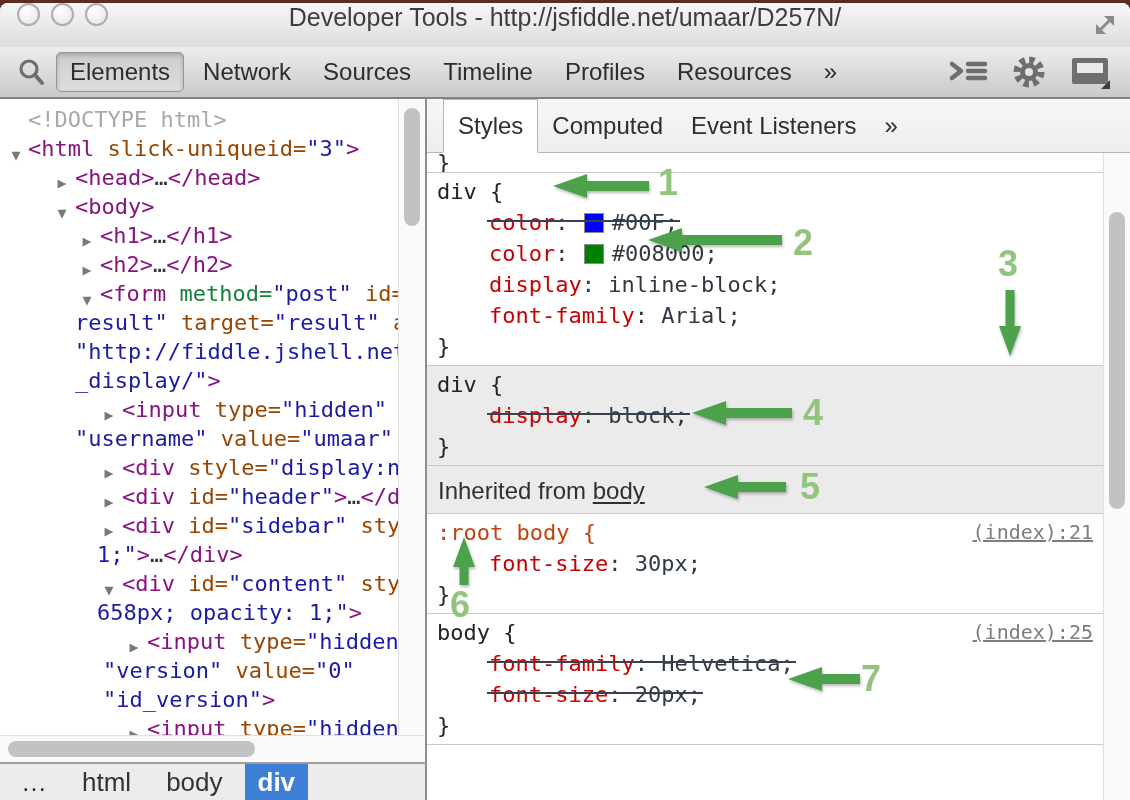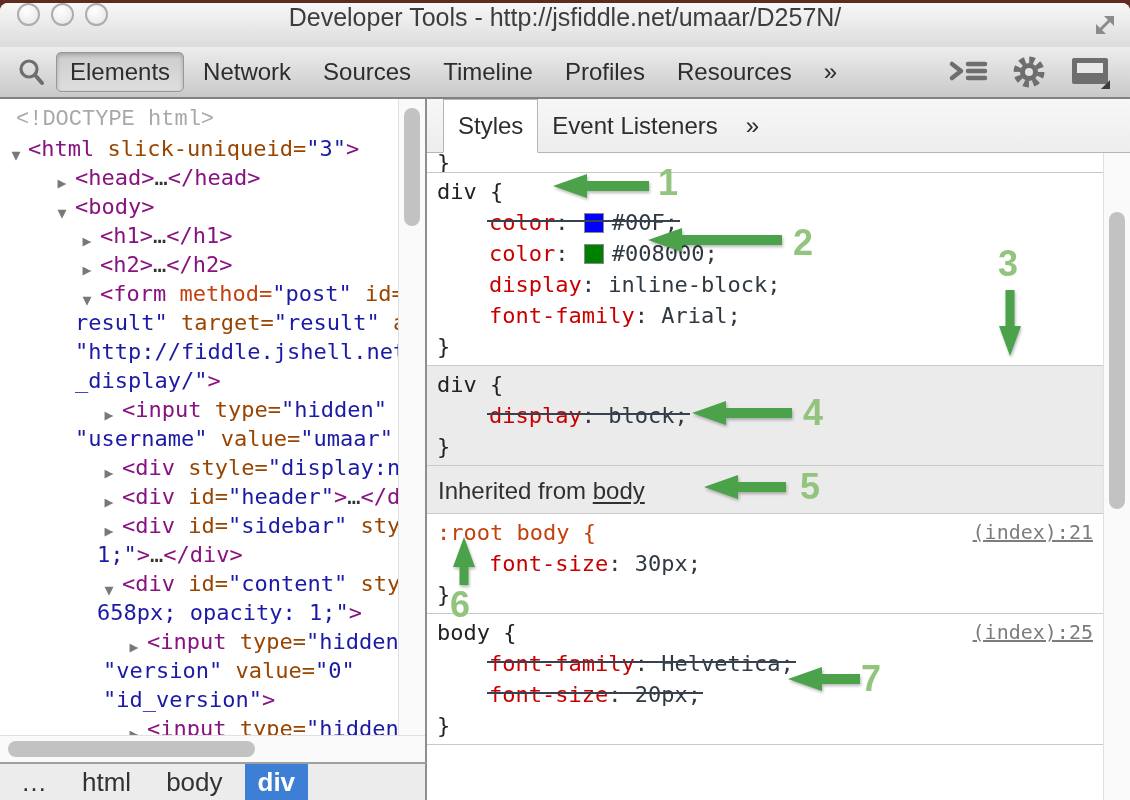--- a/index.html
+++ b/index.html
@@ -152,21 +152,21 @@
       </span>
     </div>
   </div>
 
   <div class="main">
 
     <div class="left-col">
       <div class="tree-wrap">
         <div class="tree">
             <div class="tree-row">
-              <span class="tree-line" style="padding-left: 16px; font-family: Liberation Mono, monospace;"><span style="color: rgb(168, 168, 168);">&lt;!DOCTYPE html&gt;</span></span>
+              <span class="tree-line" style="padding-left: 28px;"><span style="color: rgb(168, 168, 168);">&lt;!DOCTYPE html&gt;</span></span>
             </div>
             <div class="tree-row">
               <span class="tw" style="left: 6px; top: 7px;">▼</span>
               <span class="tree-line" style="padding-left: 28px;"><span style="color: rgb(136, 18, 128);">&lt;html </span><span style="color: rgb(153, 69, 0);">slick-uniqueid=</span><span style="color: rgb(26, 26, 166);">"3"</span><span style="color: rgb(136, 18, 128);">&gt;</span></span>
             </div>
             <div class="tree-row">
               <span class="tw" style="left: 52px; top: 6px;">▶</span>
               <span class="tree-line" style="padding-left: 75px;"><span style="color: rgb(136, 18, 128);">&lt;head&gt;</span><span style="color: rgb(51, 51, 51);">…</span><span style="color: rgb(136, 18, 128);">&lt;/head&gt;</span></span>
             </div>
             <div class="tree-row">
@@ -176,21 +176,21 @@
             <div class="tree-row">
               <span class="tw" style="left: 77px; top: 6px;">▶</span>
               <span class="tree-line" style="padding-left: 100px;"><span style="color: rgb(136, 18, 128);">&lt;h1&gt;</span><span style="color: rgb(51, 51, 51);">…</span><span style="color: rgb(136, 18, 128);">&lt;/h1&gt;</span></span>
             </div>
             <div class="tree-row">
               <span class="tw" style="left: 77px; top: 6px;">▶</span>
               <span class="tree-line" style="padding-left: 100px;"><span style="color: rgb(136, 18, 128);">&lt;h2&gt;</span><span style="color: rgb(51, 51, 51);">…</span><span style="color: rgb(136, 18, 128);">&lt;/h2&gt;</span></span>
             </div>
             <div class="tree-row">
               <span class="tw" style="left: 77px; top: 7px;">▼</span>
-              <span class="tree-line" style="padding-left: 100px;"><span style="color: rgb(136, 18, 128);">&lt;form </span><span style="color: #c2410c;">method=</span><span style="color: rgb(26, 26, 166);">"post"</span><span style="color: rgb(153, 69, 0);"> id="</span></span>
+              <span class="tree-line" style="padding-left: 100px;"><span style="color: rgb(136, 18, 128);">&lt;form </span><span style="color: #15803d;">method=</span><span style="color: rgb(26, 26, 166);">"post"</span><span style="color: rgb(153, 69, 0);"> id="</span></span>
             </div>
             <div class="tree-row">
               <span class="tree-line" style="padding-left: 75px;"><span style="color: rgb(26, 26, 166);">result"</span><span style="color: rgb(153, 69, 0);"> target=</span><span style="color: rgb(26, 26, 166);">"result"</span><span style="color: rgb(153, 69, 0);"> action=</span></span>
             </div>
             <div class="tree-row">
               <span class="tree-line" style="padding-left: 75px;"><span style="color: rgb(26, 26, 166);">"http://fiddle.jshell.net</span></span>
             </div>
             <div class="tree-row">
               <span class="tree-line" style="padding-left: 75px;"><span style="color: rgb(26, 26, 166);">_display/"</span><span style="color: rgb(136, 18, 128);">&gt;</span></span>
             </div>
@@ -249,20 +249,21 @@
           <div class="crumb">…</div>
           <div class="crumb">html</div>
           <div class="crumb">body</div>
           <div class="crumb sel">div</div>
         </div>
     </div>
 
     <div class="right-panel">
       <div class="tabbar">
           <div class="stab sel">Styles</div>
+          <div class="stab">Computed</div>
           <div class="stab">Event Listeners</div>
           <div class="stab">»</div>
         </div>
       <div class="styles">
           <div class="sec sec-partial"><span style="color: rgb(34, 34, 34);">}</span></div>
           <div class="sec sec-rule">
             <div class="rule-line"><span style="color: rgb(34, 34, 34);">div {</span></div>
             <div class="prop-line"><span class="struck"><span style="color: rgb(200, 0, 0);">color</span><span style="color: rgb(48, 57, 66);">: </span><span class="swatch" style="background: rgb(0, 0, 255);"></span><span style="color: rgb(48, 57, 66);">#00F;</span></span></div>
             <div class="prop-line"><span><span style="color: rgb(200, 0, 0);">color</span><span style="color: rgb(48, 57, 66);">: </span><span class="swatch" style="background: rgb(0, 128, 0);"></span><span style="color: rgb(48, 57, 66);">#008000;</span></span></div>
             <div class="prop-line"><span><span style="color: rgb(200, 0, 0);">display</span><span style="color: rgb(48, 57, 66);">: </span><span style="color: rgb(48, 57, 66);">inline-block;</span></span></div>

